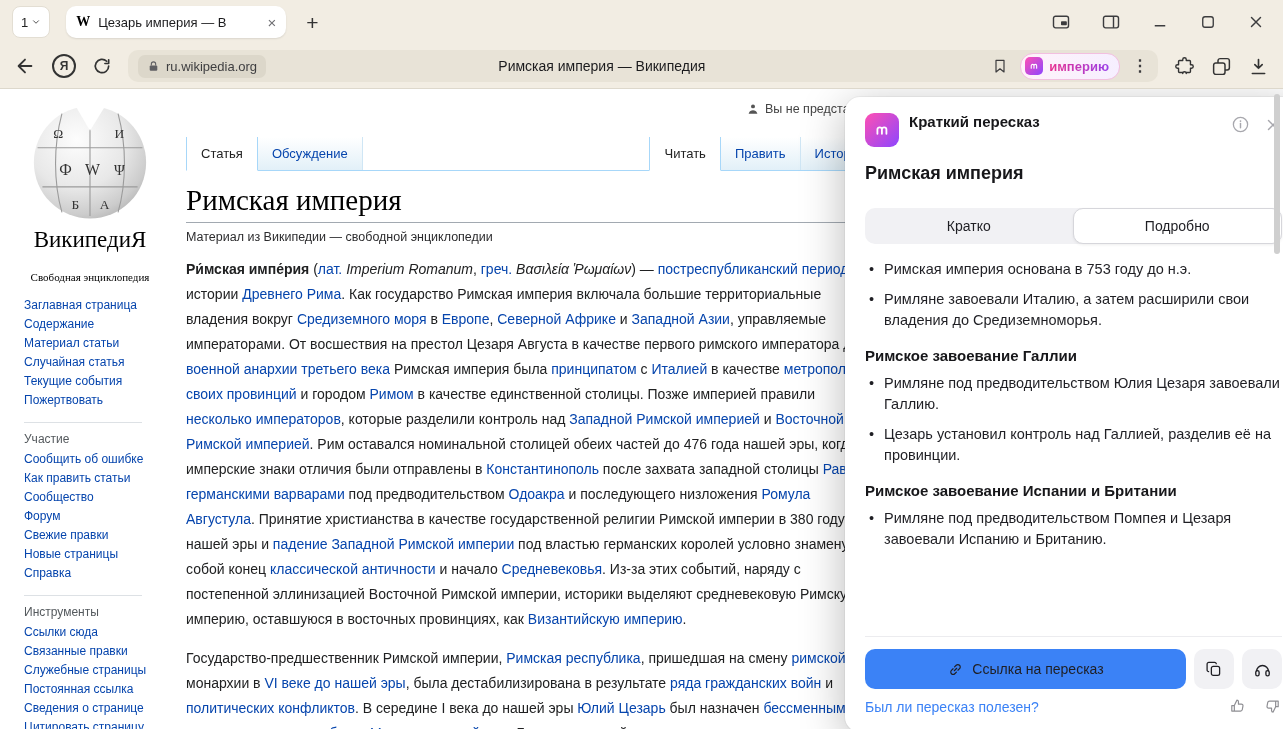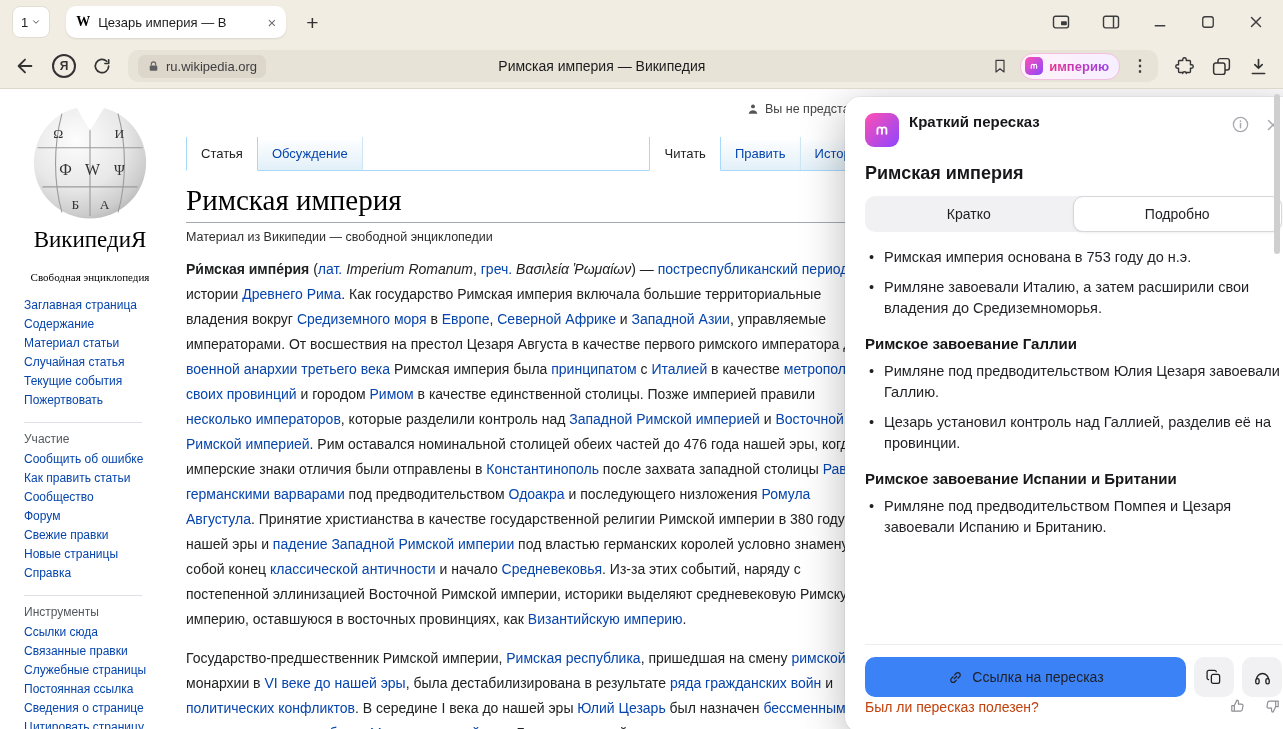--- a/index.html
+++ b/index.html
@@ -59,33 +59,33 @@
 
   
   .panel{position:absolute;left:845px;top:8px;width:417px;height:603px;background:#fff;border-radius:15px;box-shadow:0 10px 45px rgba(0,0,0,.28),0 0 0 1px rgba(0,0,0,.04);z-index:20;padding:16px 20px;display:flex;flex-direction:column;}
   .p-header{display:flex;align-items:flex-start;gap:10px;}
   .p-logo{width:34px;height:34px;border-radius:9px;background:linear-gradient(135deg,#ff4fb3,#8d46ff);display:flex;align-items:center;justify-content:center;flex:0 0 auto;}
   .p-titles{flex:1;}
   .p-title{font-size:15px;font-weight:bold;color:#17171a;}
   .p-subtitle{font-size:12px;color:#86868b;margin-top:3px;}
   .p-hicons{display:flex;align-items:center;gap:14px;color:#a7a7ad;padding-top:2px;}
   .p-article-title{font-size:18px;font-weight:bold;color:#17171a;margin-top:16px;}
-  .segmented{margin-top:12px;background:#f1f1f4;border-radius:10px;display:flex;height:36px;flex:0 0 auto;}
+  .segmented{margin-top:24px;background:#f1f1f4;border-radius:10px;display:flex;height:36px;flex:0 0 auto;}
   .seg{flex:1;display:flex;align-items:center;justify-content:center;font-size:14px;color:#1f1f24;cursor:pointer;border-radius:10px;}
   .seg.active{background:#fff;border:1px solid #d6d6db;box-shadow:0 1px 3px rgba(0,0,0,.07);}
   .panel-sections{flex:1;overflow:hidden;margin-top:6px;}
   .section h3{font-size:15px;font-weight:bold;color:#17171a;margin:16px 0 4px;}
   .section:first-of-type h3{margin-top:8px;}
   .bullet{display:flex;font-size:14.5px;line-height:21px;color:#1f1f24;margin:9px 0;}
   .bullet::before{content:"•";flex:0 0 auto;margin:0 10px 0 4px;}
   .p-divider{border-top:1px solid #ececef;margin-top:4px;}
   .p-actions{display:flex;gap:8px;margin-top:12px;flex:0 0 auto;}
   .p-linkbtn{flex:1;height:40px;background:#3b82f6;border:none;border-radius:10px;display:flex;align-items:center;justify-content:center;gap:8px;font-size:14px;color:#1f1f24;cursor:pointer;font-family:inherit;}
   .p-sqbtn{width:40px;height:40px;background:#f1f1f4;border:none;border-radius:10px;display:flex;align-items:center;justify-content:center;color:#1f1f24;cursor:pointer;}
-  .p-footer{display:flex;align-items:center;justify-content:space-between;margin-top:0;color:#c2410c;font-size:14px;flex:0 0 auto;}
+  .p-footer{display:flex;align-items:center;justify-content:space-between;margin-top:8px;color:#3b82f6;font-size:14px;flex:0 0 auto;}
   .p-thumbs{display:flex;gap:16px;color:#8e8e93;}
 </style>
 </head>
 <body>
 
 <div class="window">
 
   <div class="tabbar">
     <div class="tabgroup-chip">
       <span class="num">1</span>

